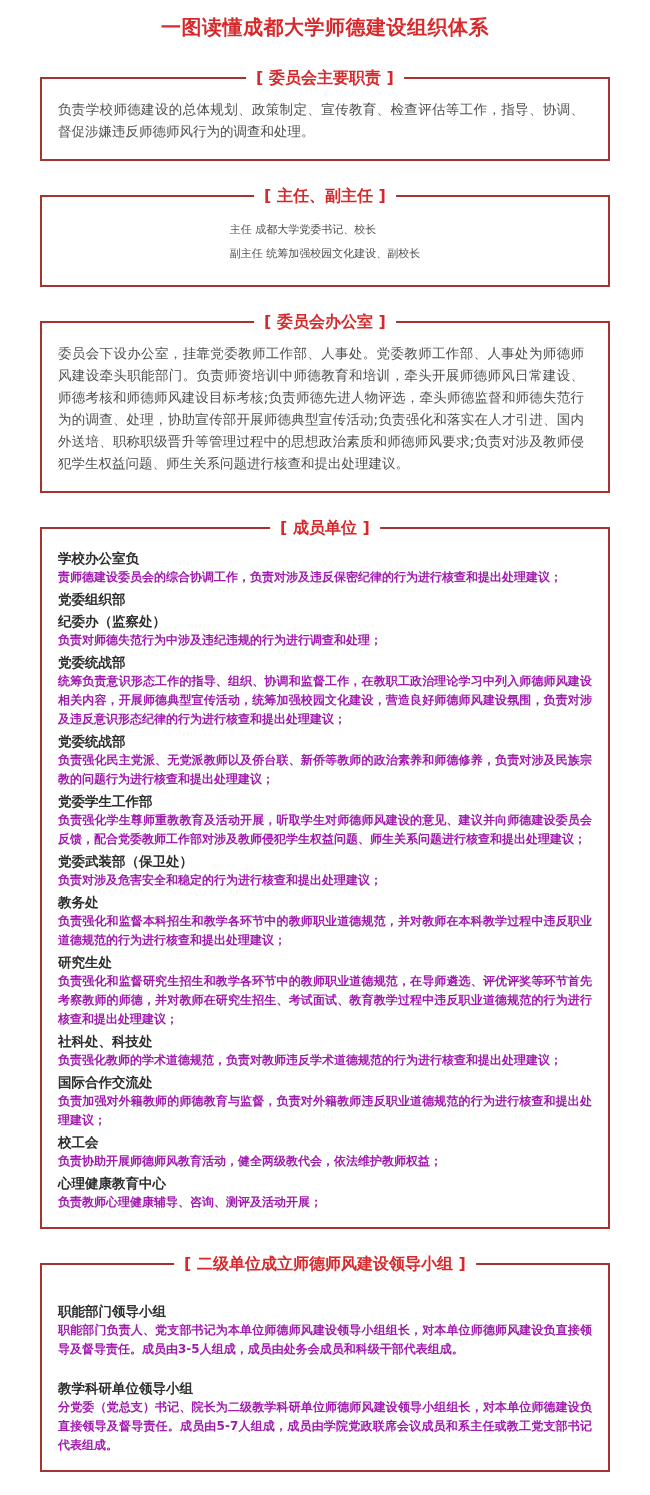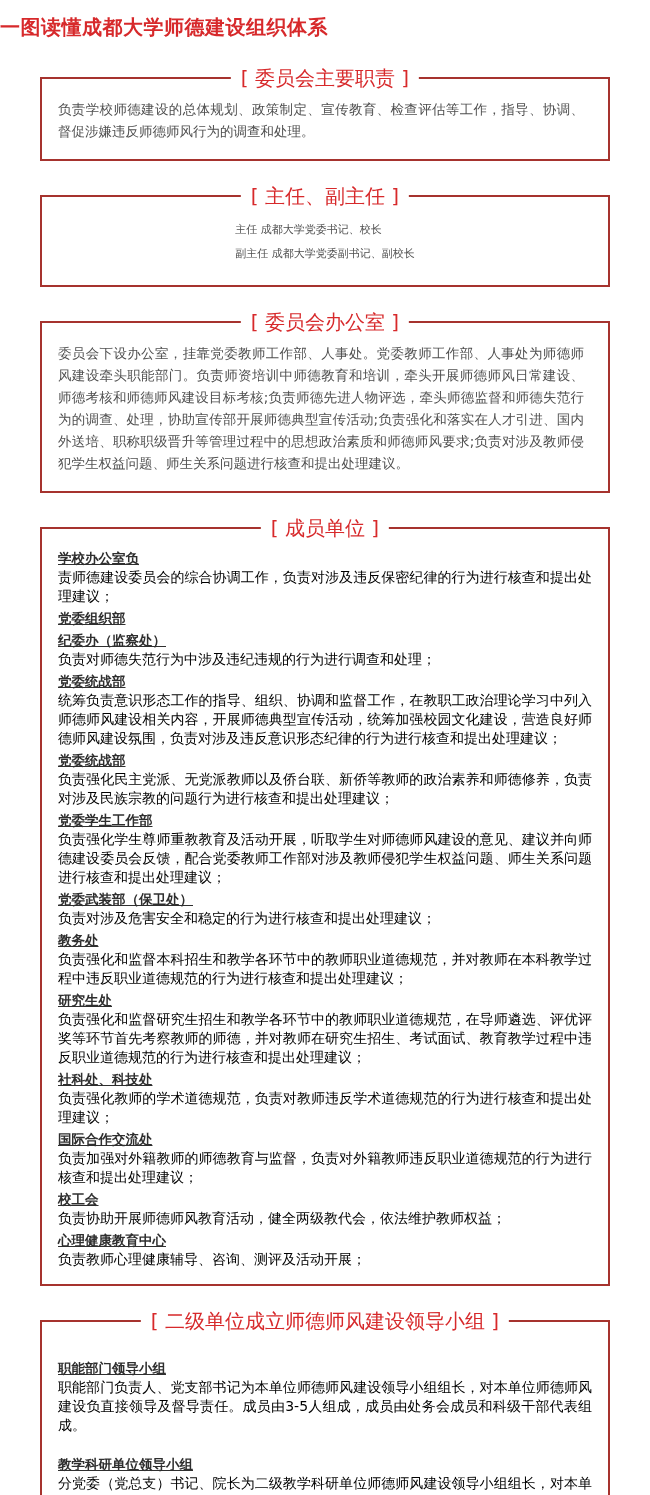--- a/index.html
+++ b/index.html
@@ -12,21 +12,21 @@
     font-family: "DejaVu Sans", "Liberation Sans", sans-serif;
     -webkit-font-smoothing: antialiased;
   }
   .poster {
     width: 650px;
     background: #ffffff;
     padding-top: 14px;
     box-sizing: border-box;
   }
   .poster-title {
-    text-align: left;
+    text-align: center;
     color: #d7292b;
     font-size: 20px;
     font-weight: bold;
     letter-spacing: 0.5px;
     margin: 0 0 36px 0;
   }
   .section {
     position: relative;
     border: 2px solid #a6332e;
     margin: 0 40px 34px 40px;
@@ -35,22 +35,22 @@
     background: #ffffff;
   }
   .section-label {
     position: absolute;
     top: -12px;
     left: 50%;
     transform: translateX(-50%);
     background: #ffffff;
     padding: 0 10px;
     color: #d7292b;
-    font-weight: normal;
-    font-size: 20px;
+    font-weight: bold;
+    font-size: 16px;
     white-space: nowrap;
     line-height: 22px;
   }
   .body-text {
     color: #4f4f4f;
     font-size: 13.5px;
     line-height: 22px;
     text-align: justify;
     margin: 6px 8px 4px 0;
   }
@@ -67,48 +67,48 @@
   }
   .unit-list {
     padding: 4px 0 2px 0;
   }
   .unit-name {
     color: #2f2f2f;
     font-size: 13.5px;
     font-weight: bold;
     line-height: 19px;
     margin-top: 3px;
-    text-decoration: underline;
   }
   .unit-desc {
-    color: #000000;
-    font-size: 14px;
+    color: #a21caf;
+    font-size: 12px;
     line-height: 19px;
     text-align: justify;
+    font-weight: bold;
   }
   .leaders .unit-name { margin-top: 20px; }
 </style>
 </head>
 <body>
 
 <div class="poster">
 
   <h1 class="poster-title">一图读懂成都大学师德建设组织体系</h1>
 
   <div class="section">
     <div class="section-label">[ 委员会主要职责 ]</div>
     <p class="body-text">负责学校师德建设的总体规划、政策制定、宣传教育、检查评估等工作，指导、协调、督促涉嫌违反师德师风行为的调查和处理。</p>
   </div>
 
   <div class="section">
     <div class="section-label">[ 主任、副主任 ]</div>
     <div class="directors-wrap">
       <div class="directors-inner">
         <div>主任  成都大学党委书记、校长</div>
-        <div>副主任 成都大学党委副书记、副校长</div>
+        <div>副主任 统筹加强校园文化建设、副校长</div>
       </div>
     </div>
   </div>
 
   <div class="section">
     <div class="section-label">[ 委员会办公室 ]</div>
     <p class="body-text">委员会下设办公室，挂靠党委教师工作部、人事处。党委教师工作部、人事处为师德师风建设牵头职能部门。负责师资培训中师德教育和培训，牵头开展师德师风日常建设、师德考核和师德师风建设目标考核;负责师德先进人物评选，牵头师德监督和师德失范行为的调查、处理，协助宣传部开展师德典型宣传活动;负责强化和落实在人才引进、国内外送培、职称职级晋升等管理过程中的思想政治素质和师德师风要求;负责对涉及教师侵犯学生权益问题、师生关系问题进行核查和提出处理建议。</p>
   </div>
 
   <div class="section">

